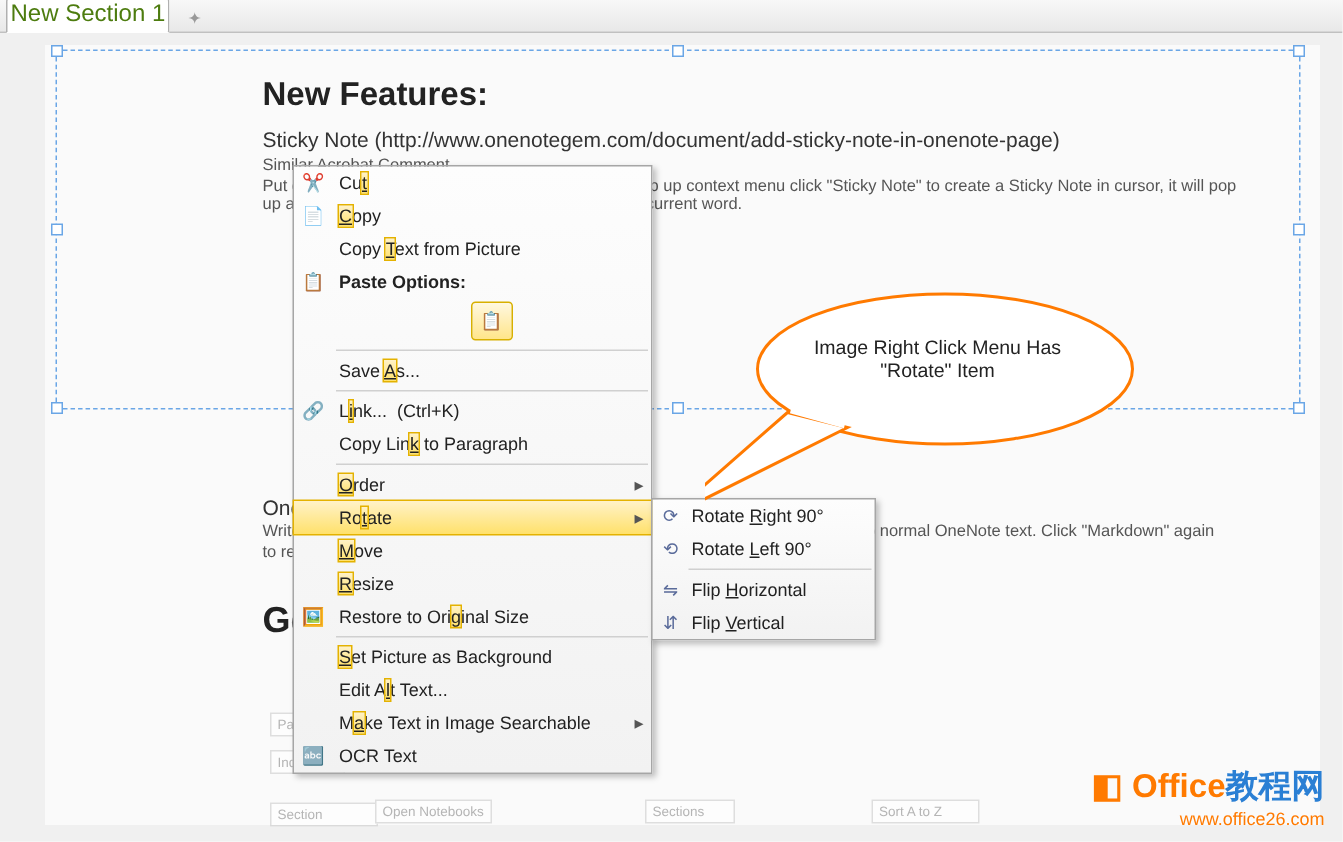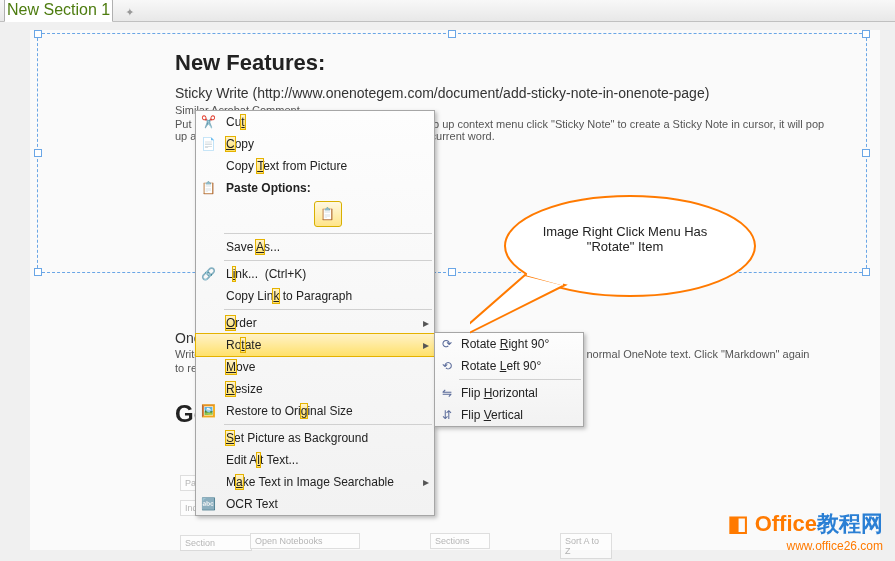--- a/index.html
+++ b/index.html
@@ -61,41 +61,41 @@
     <div class="selhandle" style="left:calc(50% - 4px);top:-4px"></div>
     <div class="selhandle" style="right:-4px;top:-4px"></div>
     <div class="selhandle" style="left:-4px;top:calc(50% - 4px)"></div>
     <div class="selhandle" style="right:-4px;top:calc(50% - 4px)"></div>
     <div class="selhandle" style="left:-4px;bottom:-4px"></div>
     <div class="selhandle" style="left:calc(50% - 4px);bottom:-4px"></div>
     <div class="selhandle" style="right:-4px;bottom:-4px"></div>
   </div>
 
   <h1 class="feat">New Features:</h1>
-  <div class="st">Sticky Write (http://www.onenotegem.com/document/add-sticky-note-in-onenote-page)</div>
+  <div class="st">Sticky Note (http://www.onenotegem.com/document/add-sticky-note-in-onenote-page)</div>
   <div class="p1">Similar Acrobat Comment.</div>
   <div class="p2">Put cursor in OneNote page, right click mouse, on pop up context menu click "Sticky Note" to create a Sticky Note in cursor, it will pop</div>
   <div class="p3">up a memo to help you write something to comment current word.</div>
 
   <div class="mdh">OneNote</div>
   <div class="mdt">
     <span>Write Markdo</span>
     <span style="margin-left:235px">vert Markdown text to normal OneNote text. Click "Markdown" again</span>
   </div>
   <div class="mdt2">to reconvert n</div>
 
   <h1 class="gem">Gem</h1>
 
   <div class="bgthumbs">
     <div class="thumb" style="left:0;top:10px;width:50px">Page</div>
     <div class="thumb" style="left:0;top:35px;width:50px">Inden</div>
     <div class="thumb" style="left:0;top:70px;width:72px">Section</div>
-    <div class="thumb" style="left:70px;top:68px;width:110px">Open Notebooks</div>
+    <div class="thumb" style="left:70px;top:68px;width:78px">Open Notebooks</div>
     <div class="thumb" style="left:250px;top:68px;width:60px">Sections</div>
-    <div class="thumb" style="left:380px;top:68px;width:52px">Sort A to Z</div>
+    <div class="thumb" style="left:401px;top:68px;width:72px">Sort A to Z</div>
   </div>
 </div>
 
 <div class="ctxmenu">
   <div class="row">
     <span class="icon">✂️</span>
     <span class="lbl">Cu<u class="hot">t</u></span>
   </div>
   <div class="row">
     <span class="icon">📄</span>

